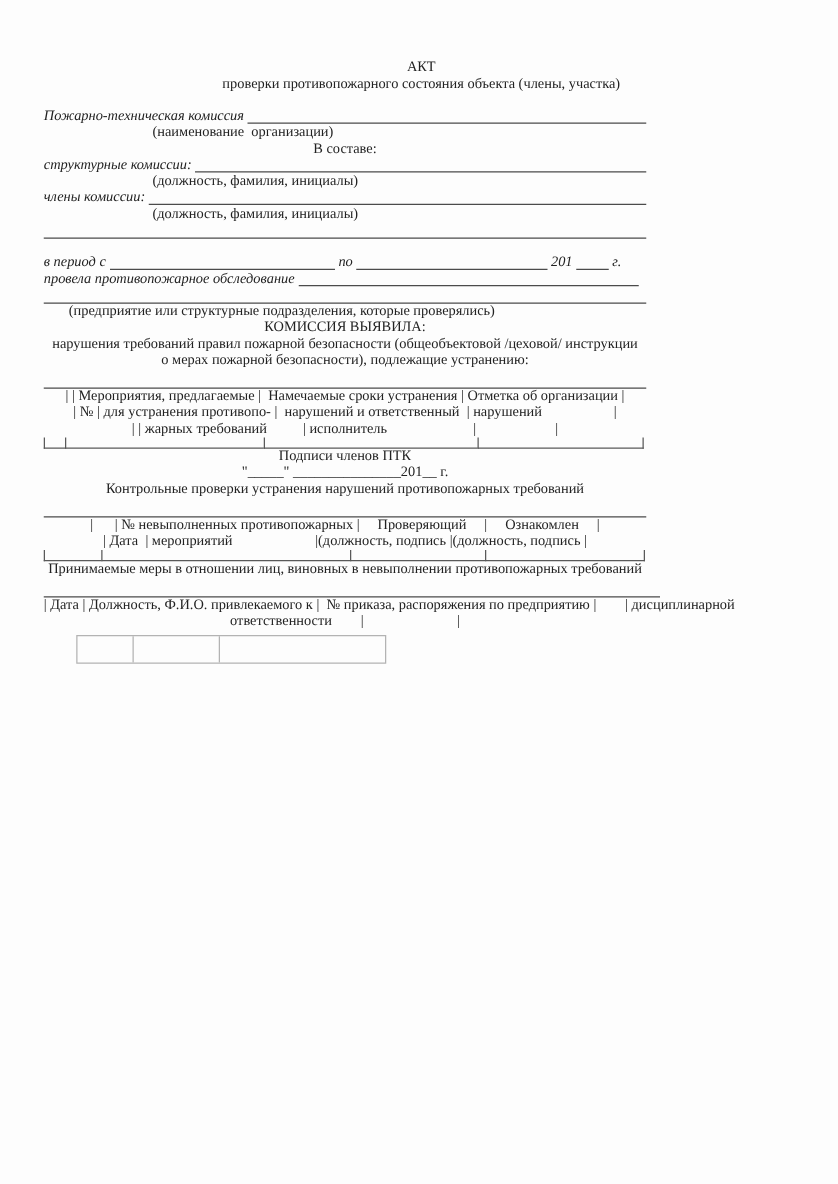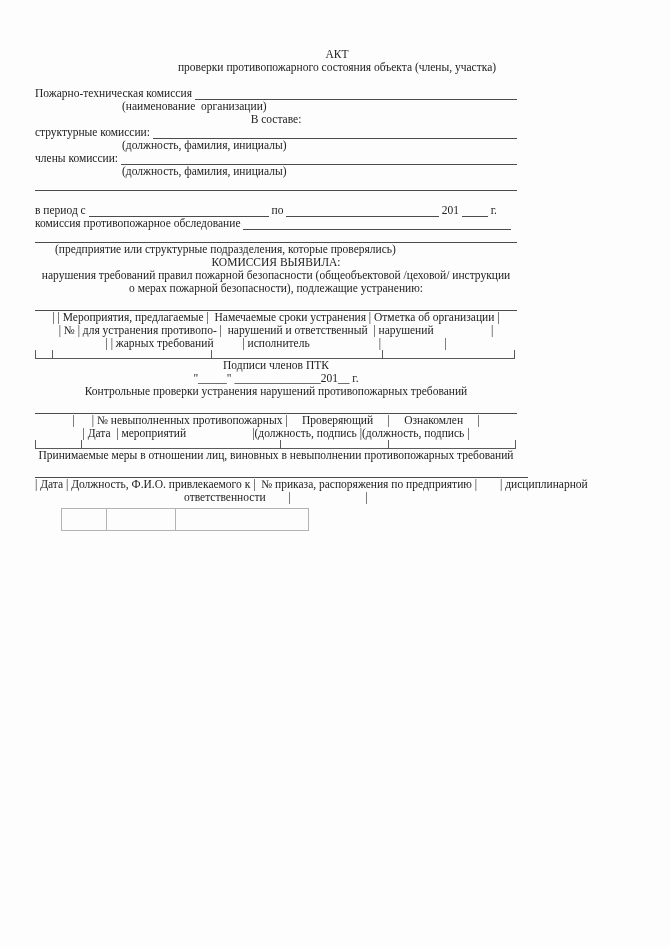--- a/index.html
+++ b/index.html
@@ -10,21 +10,21 @@
     color:#222;
     position:relative;
     overflow:hidden;
   }
   .doc {
     position:absolute; left:35px; top:48px; width:482px;
     font-size:11.5px; line-height:13px;
   }
   .line { white-space:pre;text-align:center; }
   .center-wide { width:604px; text-align:center; }
-  .row { display:flex; align-items:flex-end; white-space:pre; }
+  .row { display:flex; white-space:pre;font-style:italic; }
   .fill { flex:1 1 auto; border-bottom:1px solid #4b4b4b; height:11px; }
   .fill.fixed { flex:0 0 auto; }
   .caption { padding-left:87px; white-space:pre; }
   .caption2 { padding-left:20px; white-space:pre; }
   .gap { height:13px; }
   .gap-s { height:6px; }
   .hline { border-bottom:1px solid #4b4b4b; height:12px; }
   .hline-top { border-bottom:1px solid #4b4b4b; height:9px; }
   .tbl-bottom { display:flex; height:9px; }
   .tbl-bottom i { display:block; border-left:1px solid #5a5a5a; border-bottom:1px solid #5a5a5a; }
@@ -78,21 +78,21 @@
     <span>в период с </span>
     <span class="fill" style="flex:1.18;"></span>
     <span> по </span>
     <span class="fill"></span>
     <span> 201 </span>
     <span class="fill fixed" style="width:26px;"></span>
     <span> г.</span>
   </div>
 
   <div class="row" style="padding-right:6px;">
-    <span>комиссия противопожарное обследование </span>
+    <span>провела противопожарное обследование </span>
     <span class="fill"></span>
   </div>
 
   <div class="hline"></div>
 
   <div class="caption2">(предприятие или структурные подразделения, которые проверялись)</div>
   <div class="line">КОМИССИЯ ВЫЯВИЛА:</div>
   <div class="line">нарушения требований правил пожарной безопасности (общеобъектовой /цеховой/ инструкции</div>
   <div class="line">о мерах пожарной безопасности), подлежащие устранению:</div>
 

